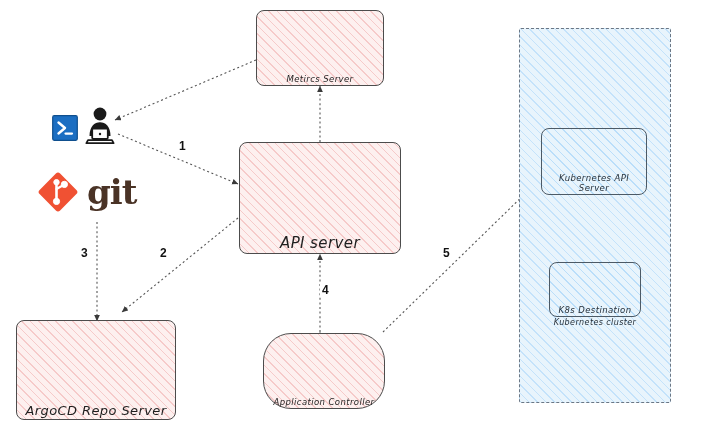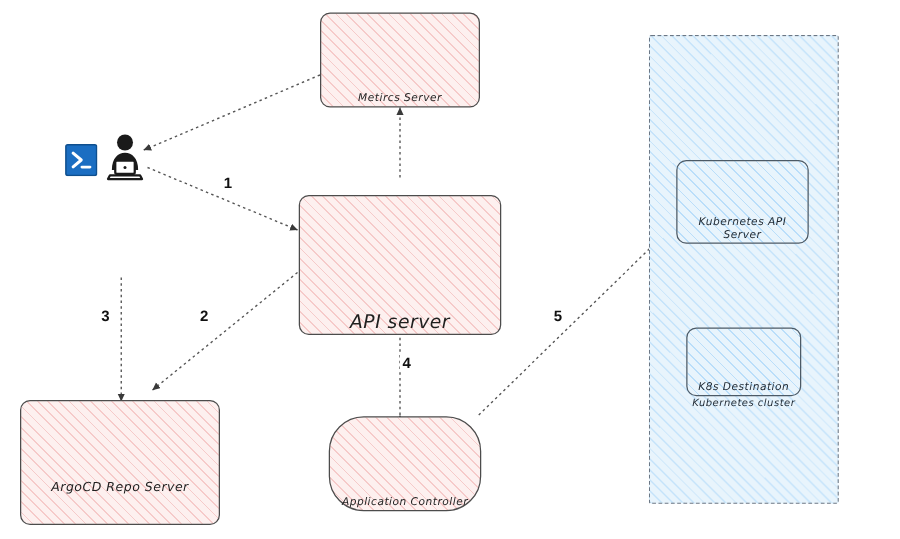--- a/index.html
+++ b/index.html
@@ -173,25 +173,25 @@
   <div class="node node-blue hand" style="left:549px; top:262px; width:92px; height:55px; font-size:8.5px;">
     <span class="node-label">K8s Destination</span>
   </div>
 
   <div class="caption hand" style="left:525px; top:318px; width:140px; font-size:8px;">Kubernetes cluster</div>
 
   <div class="node node-pink hand" style="left:256px; top:10px; width:128px; height:76px; font-size:8.5px;">
     <span class="node-label">Metircs Server</span>
   </div>
 
-  <div class="node node-pink hand" style="left:239px; top:156px; width:162px; height:112px; font-size:15px;">
+  <div class="node node-pink hand" style="left:239px; top:142px; width:162px; height:112px; font-size:15px;">
     <span class="node-label">API server</span>
   </div>
 
-  <div class="node node-pink hand" style="left:16px; top:320px; width:160px; height:100px; font-size:10px; align-items:flex-start; padding-top:64px;">
+  <div class="node node-pink hand" style="left:16px; top:320px; width:160px; height:100px; font-size:13px; align-items:flex-end; padding-top:64px;">
     <span class="node-label">ArgoCD Repo Server</span>
   </div>
 
   <div class="node node-pink hand" style="left:263px; top:333px; width:122px; height:76px; font-size:8.5px;border-radius:28px;">
     <span class="node-label">Application Controller</span>
   </div>
 
   <div class="edge-num" style="left:177px; top:139px;">1</div>
   <div class="edge-num" style="left:158px; top:246px;">2</div>
   <div class="edge-num" style="left:79px; top:246px;">3</div>
@@ -209,14 +209,29 @@
   <div class="icon-wrap" style="left:84px; top:106px;">
     <svg width="32" height="40" viewBox="0 0 32 40" xmlns="http://www.w3.org/2000/svg">
       <circle cx="16" cy="8" r="6.4" fill="#1a1a1a"></circle>
       <path d="M5.5 30 C5.5 20.5 10.5 16.2 16 16.2 C21.5 16.2 26.5 20.5 26.5 30 Z" fill="#1a1a1a"></path>
       <rect x="8.2" y="22.5" width="15.6" height="10.5" rx="1.2" fill="#ffffff" stroke="#1a1a1a" stroke-width="1.8"></rect>
       <circle cx="16" cy="28" r="1.2" fill="#1a1a1a"></circle>
       <path d="M4 34.2 L28 34.2 L29.6 37.2 L2.4 37.2 Z" fill="#ffffff" stroke="#1a1a1a" stroke-width="1.8" stroke-linejoin="round"></path>
     </svg>
   </div>
 
+  <div class="git-logo" style="left:36px; top:170px;">
+    <svg width="44" height="44" viewBox="0 0 44 44" xmlns="http://www.w3.org/2000/svg">
+      <g transform="translate(22,22) rotate(45) translate(-14.5,-14.5)">
+        <rect x="0" y="0" width="29" height="29" rx="3" fill="#f05133"></rect>
+      </g>
+      <g stroke="#ffffff" fill="#ffffff">
+        <path d="M20.5 12.5 L20.5 31.5" stroke-width="2.6" stroke-linecap="round" fill="none"></path>
+        <path d="M20.5 19 L27.5 15" stroke-width="2.2" stroke-linecap="round" fill="none"></path>
+        <circle cx="28.4" cy="14.4" r="3.1"></circle>
+        <circle cx="20.5" cy="31.4" r="3.1"></circle>
+        <circle cx="20.5" cy="12.2" r="2.7"></circle>
+      </g>
+    </svg>
+    <span class="git-word">git</span>
+  </div>
 
 </div>
 
 </body></html>

